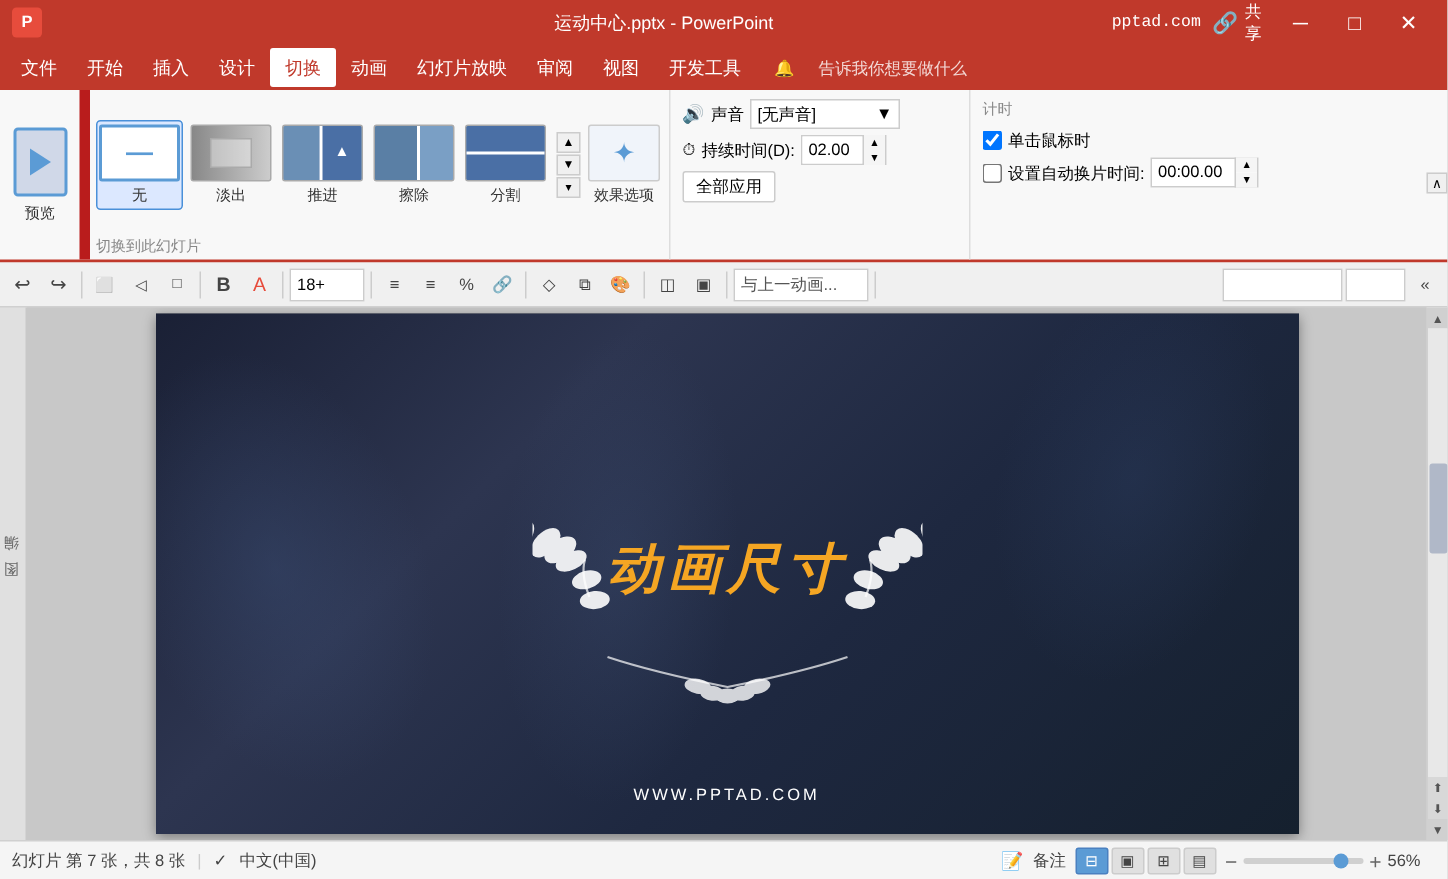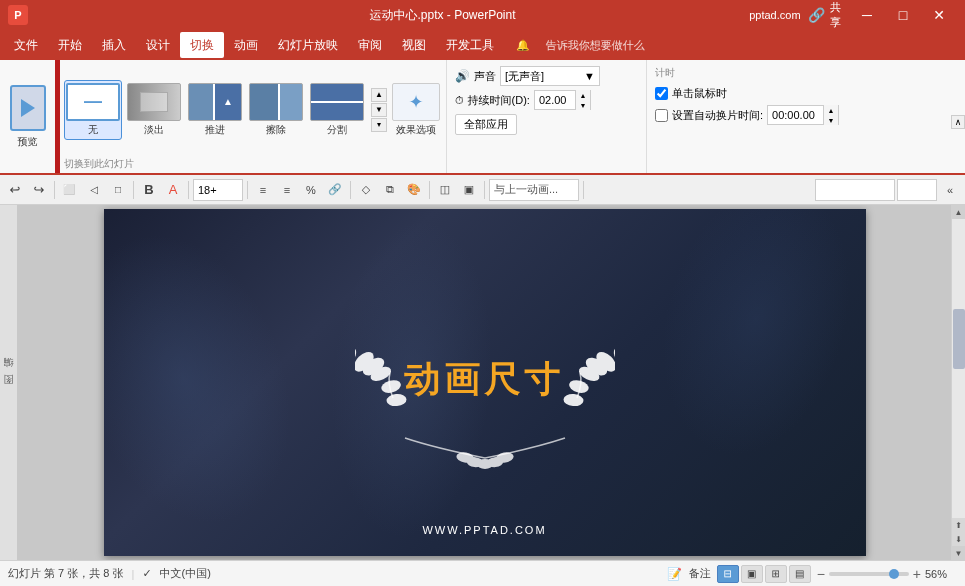--- a/index.html
+++ b/index.html
@@ -206,20 +206,21 @@
     }
 
     .wreath-container {
       position: relative;
       width: 260px;
       height: 180px;
       display: flex;
       flex-direction: row;
       align-items: center;
       justify-content: center;
+      font-style: italic;
     }
 
     .wreath-svg {
       position: absolute;
       inset: 0;
       width: 100%;
       height: 100%;
     }
 
     .slide-title {
@@ -341,21 +342,21 @@
       background: #f8f8f8;
       border-bottom: 2px solid #c0392b;
     }
 
     .ribbon-preview-section {
       display: flex;
       flex-direction: column;
       align-items: center;
       justify-content: center;
       width: 60px;
-      border-right: 5px solid #b91c1c;
+      border-right: 7px solid #b91c1c;
       padding: 4px;
       gap: 4px;
     }
 
     .ribbon-transition-section {
       display: flex;
       flex-direction: column;
       padding: 6px 4px 2px;
       border-right: 1px solid #ddd;
     }
@@ -407,21 +408,21 @@
   </style>
 </head>
 <body>
 
 <div id="titlebar">
   <div style="display:flex;align-items:center;gap:6px;width:120px;">
     <div style="width:20px;height:20px;background:#e74c3c;border-radius:3px;display:flex;align-items:center;justify-content:center;color:white;font-size:11px;font-weight:bold;">P</div>
   </div>
   <div style="flex:1;text-align:center;font-size:12px;">运动中心.pptx - PowerPoint</div>
   <div style="display:flex;align-items:center;gap:8px;width:200px;justify-content:flex-end;">
-    <span style="font-size:11px;">pptad.com</span>
+    <span style="font-size:11px;font-family:Liberation Mono, monospace;">pptad.com</span>
     <div style="display:flex;align-items:center;gap:4px;">
       <div style="font-size:14px;">🔗</div>
       <span style="font-size:11px;cursor:pointer;">共享</span>
     </div>
     <div style="display:flex;">
       <div class="win-btn">─</div>
       <div class="win-btn">□</div>
       <div class="win-btn close">✕</div>
     </div>
   </div>

